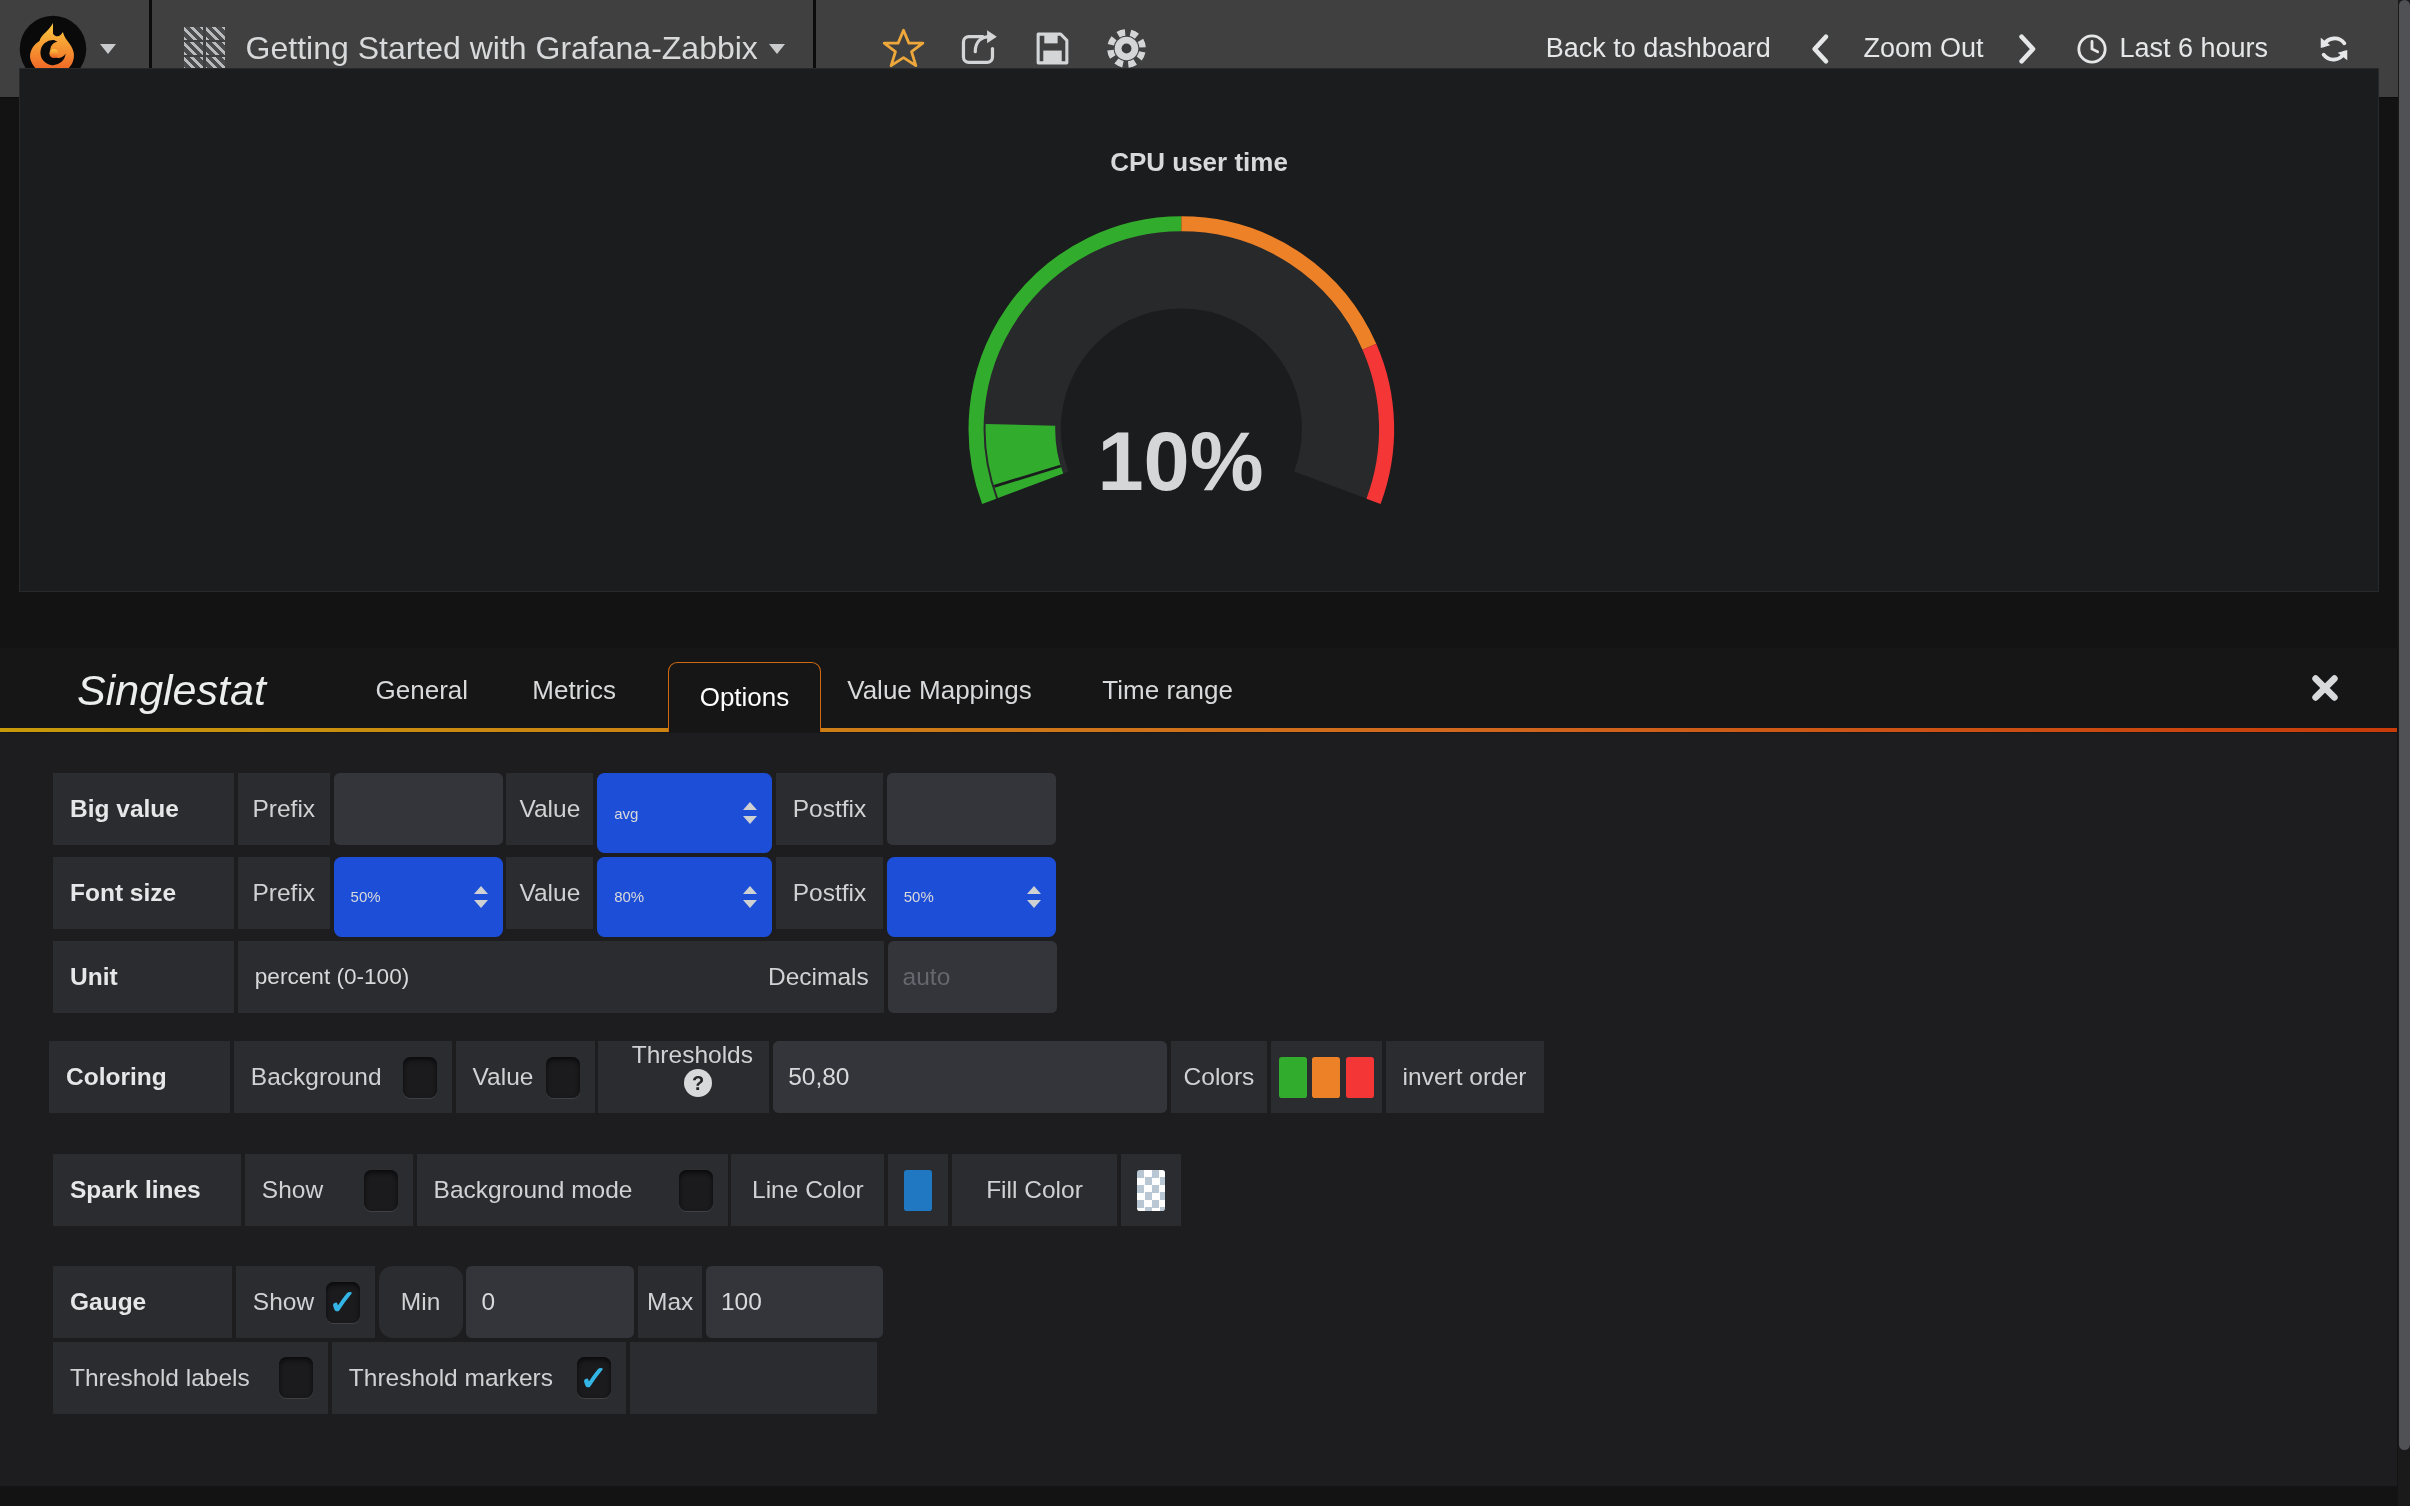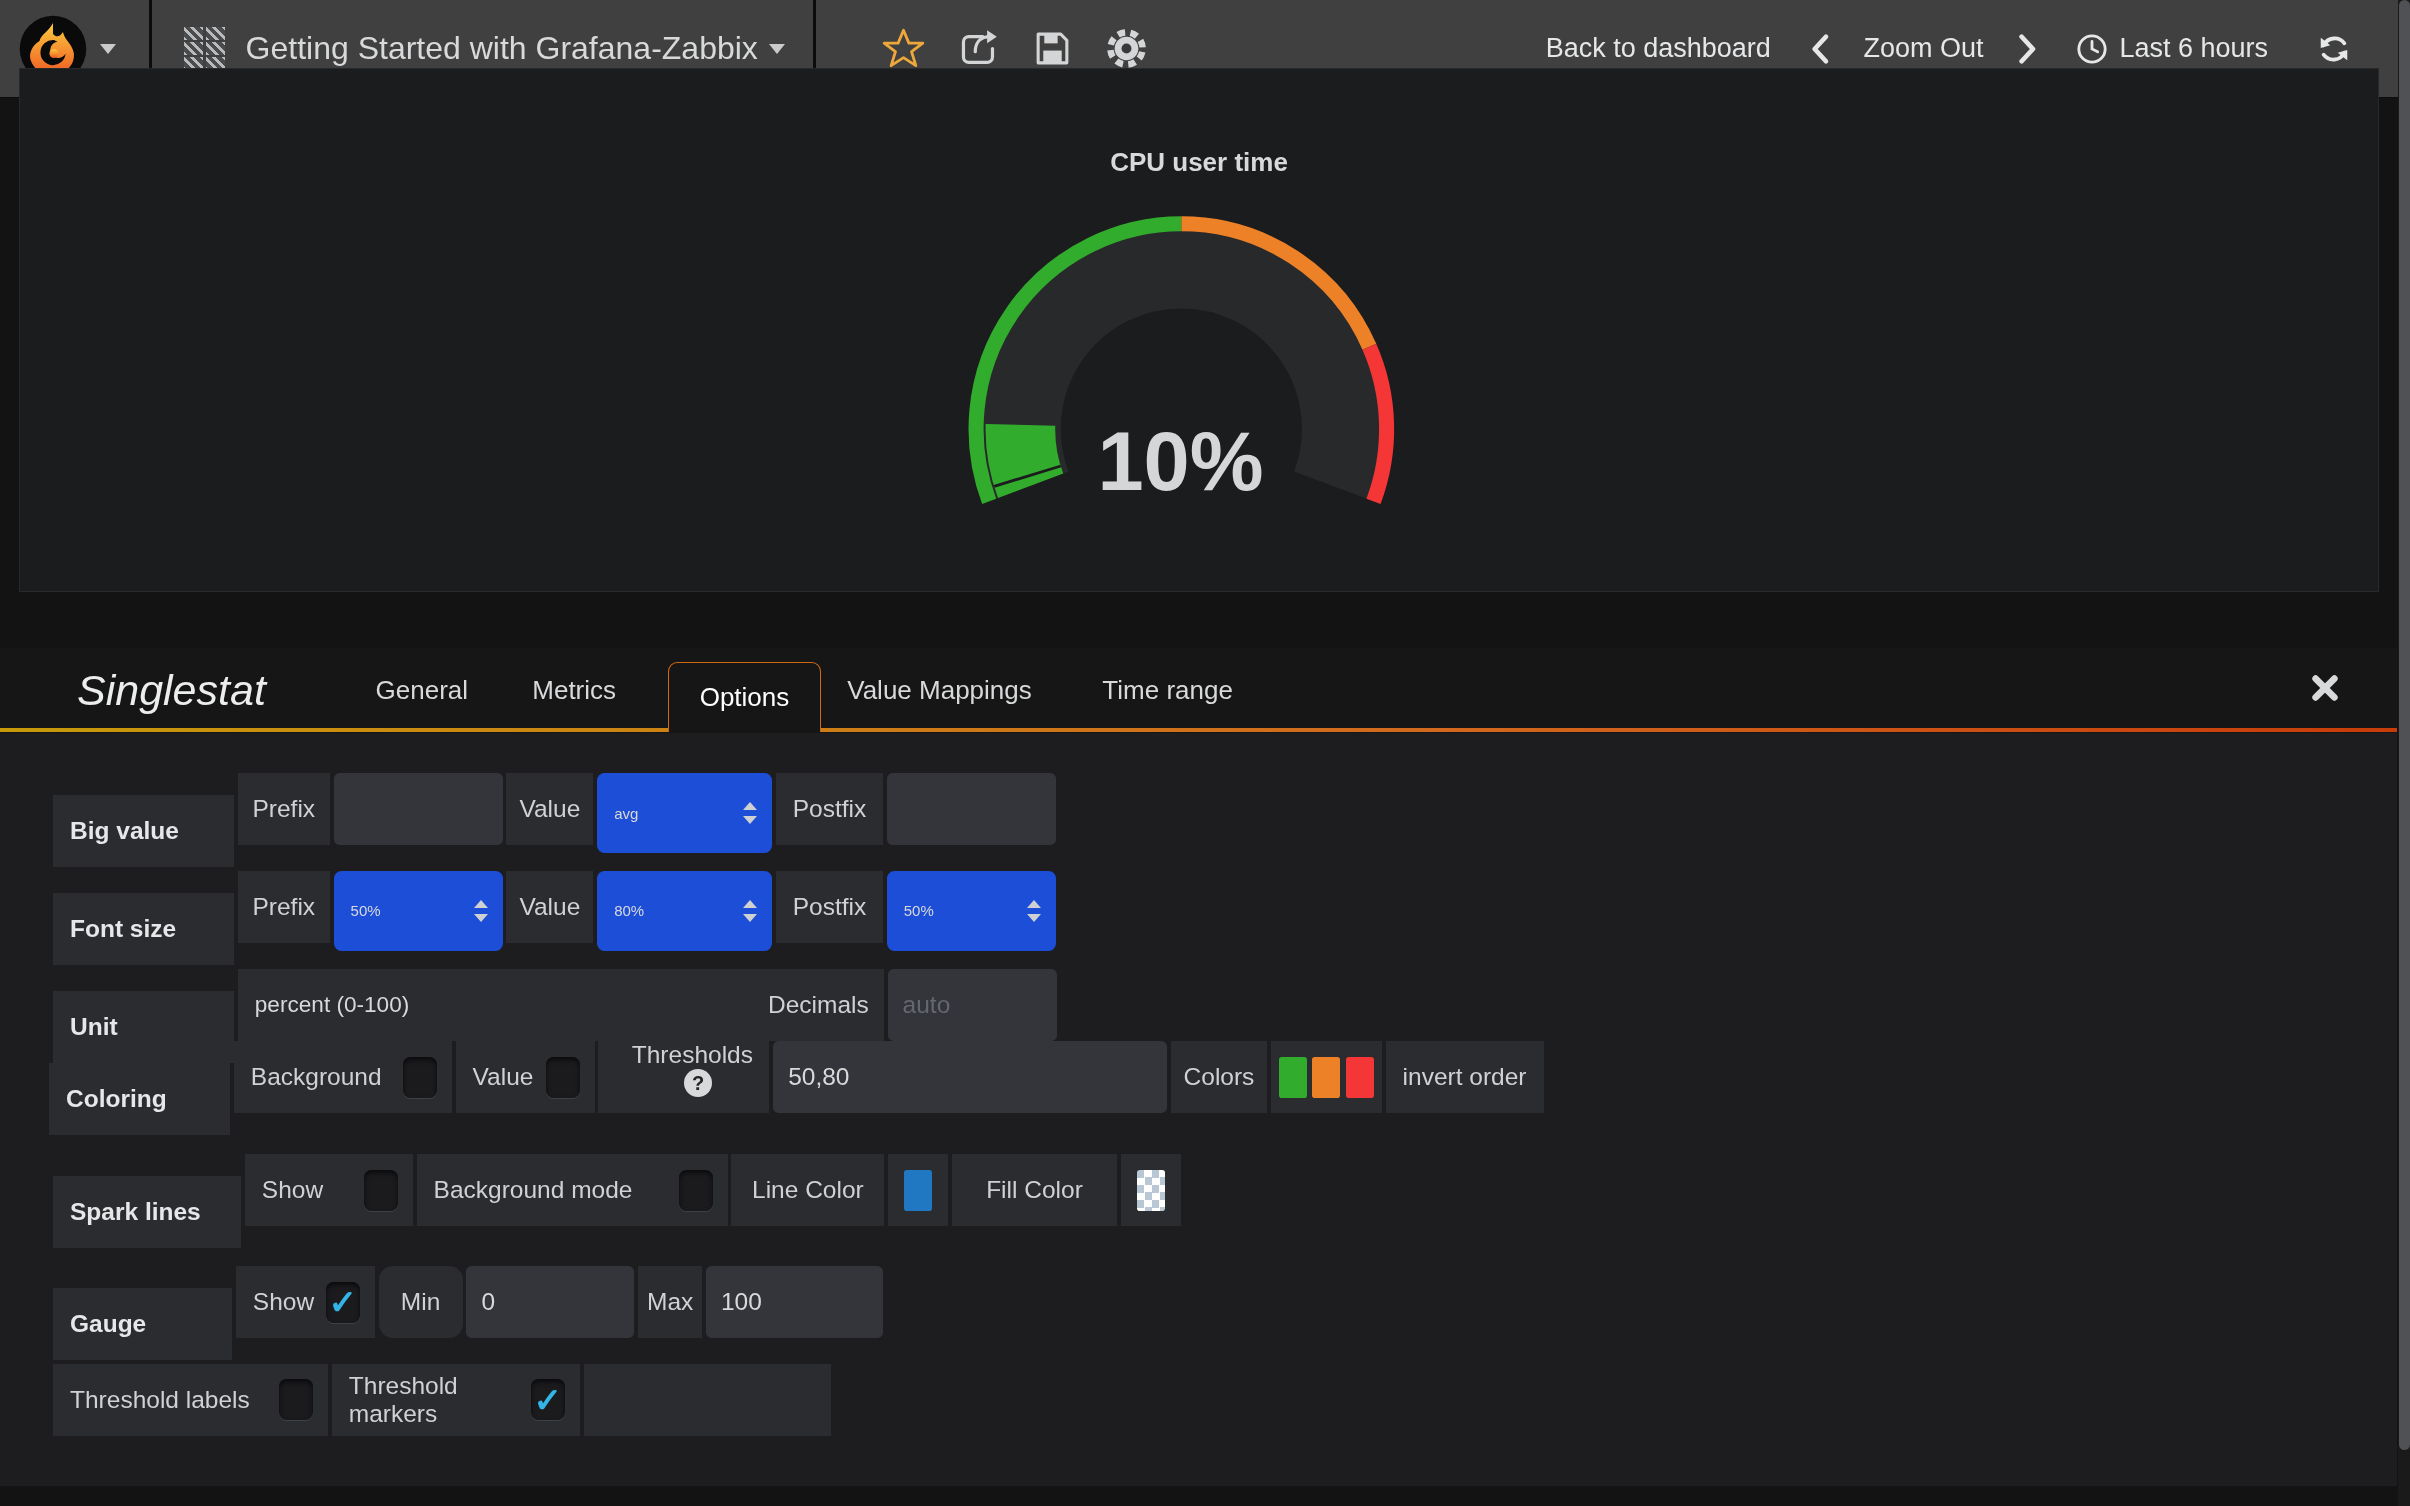--- a/index.html
+++ b/index.html
@@ -46,21 +46,21 @@
     display:flex; align-items:center; justify-content:center; font-size:26px; color:#ffffff; cursor:pointer;
   }
   .tab-underline { position:absolute; left:0; top:728px; width:2397px; height:3.8px; z-index:1;
     background:linear-gradient(90deg,#c79a0a 0%,#d2691e 60%,#c83c0a 100%); }
   .editor-close { position:absolute; right:70px; top:672px; z-index:3; cursor:pointer; display:flex; }
   
   .editor-body { position:absolute; left:0; top:733px; width:2397px; height:753px; background:#1d1d1f; }
   .block { position:absolute; }
   .frow { display:flex; gap:3.8px; margin-bottom:3.8px; }
   .cell { height:72px; display:flex; align-items:center; background:#2b2c2f; font-size:24.5px; color:#d0d1d3; }
-  .cell.head { font-weight:bold; color:#e6e7e8; padding-left:17px;margin-top:22px; }
+  .cell.head { font-weight:bold; color:#e6e7e8; padding-left:17px; }
   .cell.mid { justify-content:center; padding:0 9.4px; }
   .cell.left { padding-left:17px;flex-direction:column; }
   .cell.spread { justify-content:space-between; padding:0 15px 0 17px; }
   .inpcell { height:72px; background:#34353a; border-radius:5.6px; display:flex; align-items:center; }
   .inpcell input { width:100%; height:100%; background:transparent; border:none; outline:none; color:#d8d9da; font-size:24.5px; padding-left:15px; font-family:"Liberation Sans",sans-serif; }
   .inpcell input::placeholder { color:#64686e; }
   .selcell { height:80px; background:#1d4ed8; border-radius:7.5px; display:flex; align-items:center; justify-content:space-between; padding:0 15px 0 17px; color:#d8d9da; cursor:pointer; }
   .spin { display:flex; flex-direction:column; gap:5.6px; }
   .spin i { display:block; width:0; height:0; border-left:7.5px solid transparent; border-right:7.5px solid transparent; }
   .spin .up { border-bottom:8.5px solid #cfd0d2; }
@@ -341,21 +341,21 @@
         <div class="cell mid" style="width:64px;">Max</div>
         <div class="inpcell" style="width:177px;">
             <input value="100" style="">
           </div>
       </div>
       <div class="frow">
         <div class="cell spread" style="width:275px;">
           <span>Threshold labels</span>
           <span class="cb"></span>
         </div>
-        <div class="cell spread" style="width:248px;">
+        <div class="cell spread" style="width:294px;">
           <span>Threshold markers</span>
           <span class="cb checked"></span>
         </div>
         <div class="cell" style="width:247px;"></div>
       </div>
     </div>
 
   </div>
 
   <div class="scroll-track">

